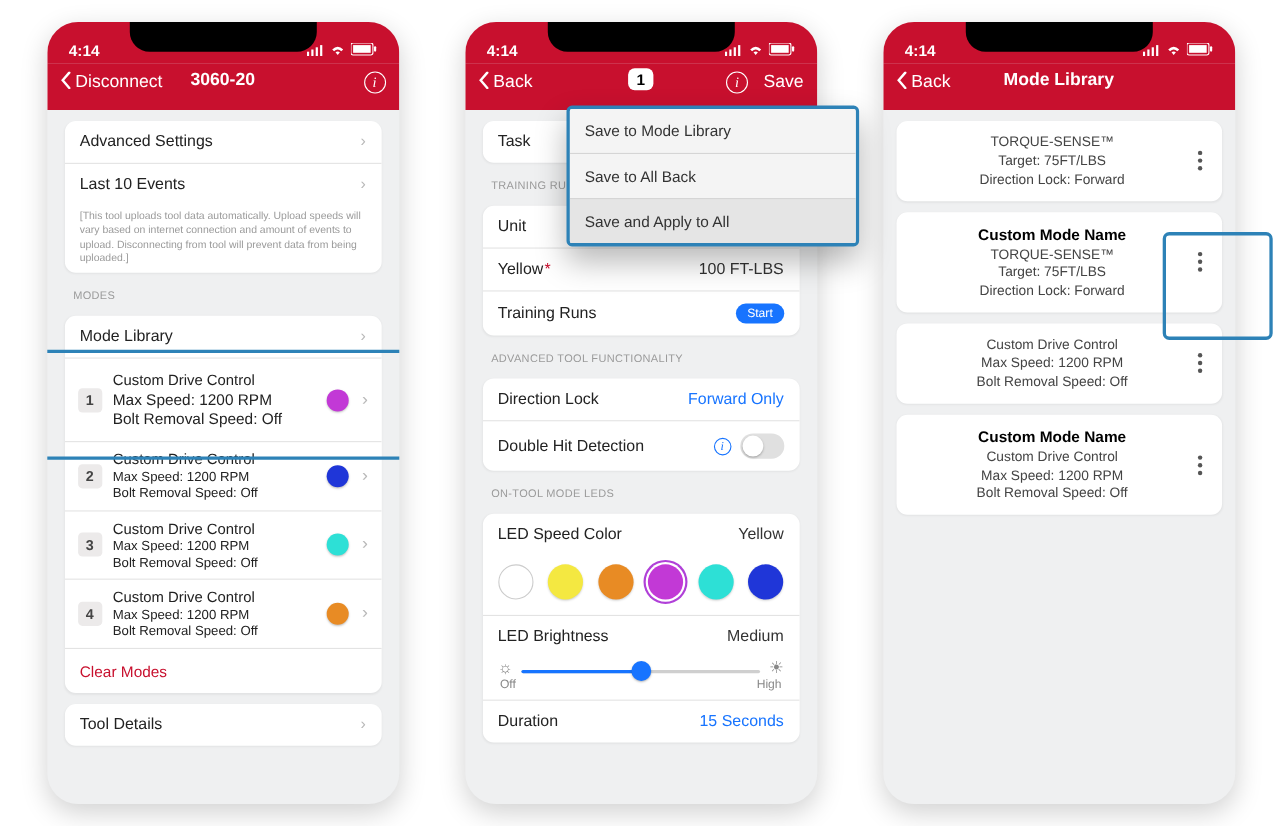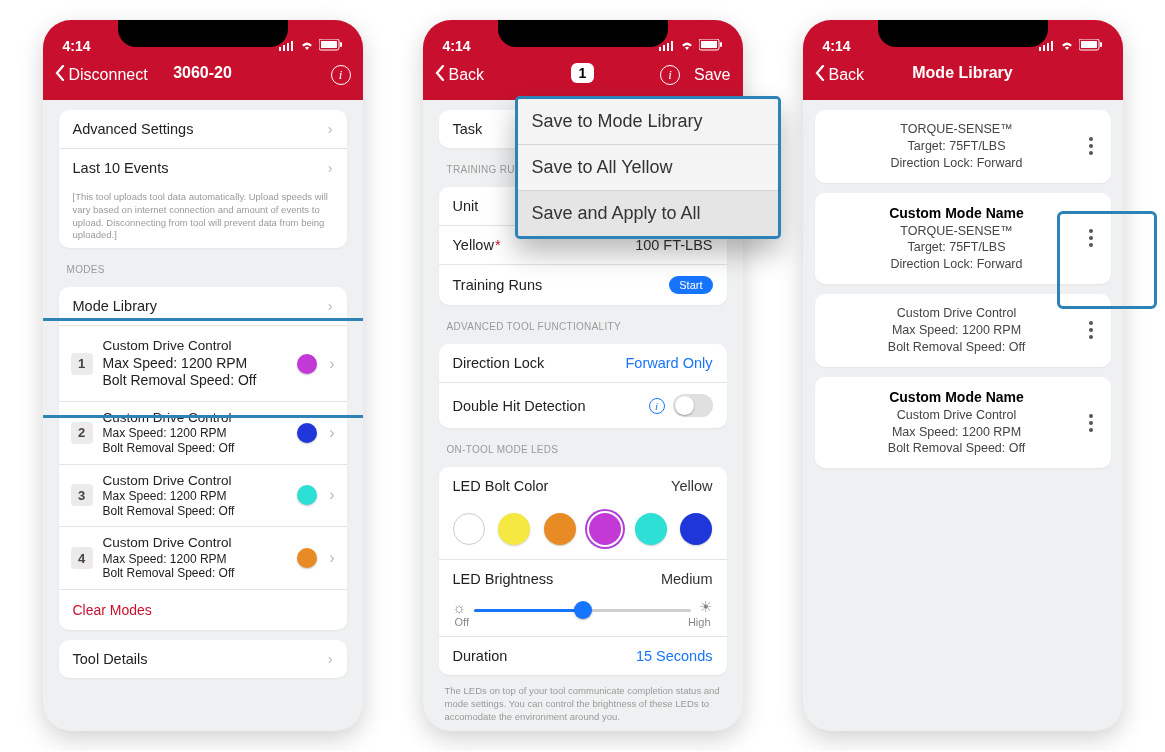--- a/index.html
+++ b/index.html
@@ -106,21 +106,21 @@
   .popover{
     position:absolute;
     top:76px; left:92px; right:-38px;
     background:#f2f2f2;
     border:3px solid var(--callout);
     border-radius:5px;
     z-index:10;
     box-shadow:0 14px 28px rgba(0,0,0,.28);
     overflow:hidden;
   }
-  .pop-item{padding:12px 14px;font-size:18px;color:#333;border-top:1px solid #d5d5d5;background:#f4f4f4;}
+  .pop-item{padding:12px 14px;font-size:14px;color:#333;border-top:1px solid #d5d5d5;background:#f4f4f4;}
   .pop-item:first-child{border-top:none;}
   .pop-item.hl{background:#e5e5e5;}
   .required::after{content:"*";color:var(--red);margin-left:1px;}
   .pill-btn{background:var(--blue);color:#fff;font-size:11px;padding:3px 10px;border-radius:10px;}
   .info-blue{width:16px;height:16px;border:1.4px solid var(--blue);color:var(--blue);border-radius:50%;display:inline-flex;align-items:center;justify-content:center;font-family:serif;font-style:italic;font-size:11px;margin-right:8px;}
   .toggle{width:40px;height:23px;border-radius:12px;background:#e0e0e0;position:relative;}
   .toggle::after{content:"";position:absolute;top:2px;left:2px;width:19px;height:19px;border-radius:50%;background:#fff;box-shadow:0 1px 2px rgba(0,0,0,.3);}
   .color-row{display:flex;justify-content:space-between;padding:8px 14px 14px;}
   .swatch{width:32px;height:32px;border-radius:50%;box-shadow:0 1px 2px rgba(0,0,0,.2);}
   .swatch.outline{background:#fff;border:1px solid #ccc;box-shadow:none;}
@@ -314,21 +314,21 @@
       </div>
       <div class="row">
         <span class="row-label">Double Hit Detection</span>
         <span class="info-blue">i</span>
         <span class="toggle"></span>
       </div>
     </div>
     <div class="section-header">ON-TOOL MODE LEDS</div>
     <div class="card">
       <div class="row" style="border:none;">
-        <span class="row-label">LED Bolt Color</span>
+        <span class="row-label">LED Speed Color</span>
         <span class="row-value">Yellow</span>
       </div>
       <div class="color-row" id="s2-swatches">
             <div class="swatch outline"></div>
             <div class="swatch" style="background: rgb(244, 232, 65);"></div>
             <div class="swatch" style="background: rgb(232, 139, 36);"></div>
             <div class="swatch sel" style="background: rgb(194, 57, 214);"></div>
             <div class="swatch" style="background: rgb(45, 224, 214);"></div>
             <div class="swatch" style="background: rgb(31, 54, 216);"></div>
           </div>
@@ -348,27 +348,26 @@
         <div class="slider-ends">
           <span>Off</span>
           <span>High</span>
         </div>
       </div>
       <div class="row">
         <span class="row-label">Duration</span>
         <span class="row-value blue">15 Seconds</span>
       </div>
     </div>
-    <div class="fineprint" style="padding:0 22px 16px;">The LEDs on top of your tool communicate completion status and mode settings.  You can control the brightness of these LEDs to accomodate the environment around you.</div>
   </div>
   </div>
 
   <div class="popover">
     <div class="pop-item">Save to Mode Library</div>
-    <div class="pop-item">Save to All Yellow</div>
+    <div class="pop-item">Save to All Back</div>
     <div class="pop-item hl">Save and Apply to All</div>
   </div>
 </div>
 
 <div class="phone" style="overflow:visible;">
   <div style="position:absolute;inset:0;border-radius:28px;overflow:hidden;display:flex;flex-direction:column;">
   <div class="notch"></div>
   <div class="statusbar">
     <span>4:14</span>
     <span class="sb-right">

